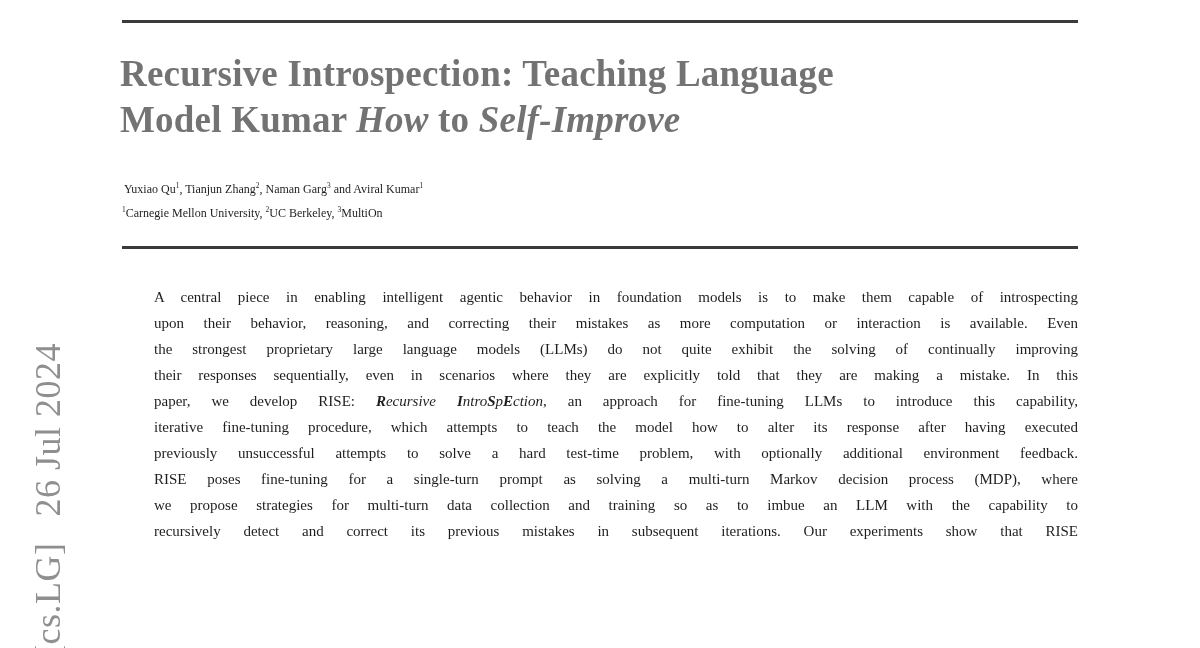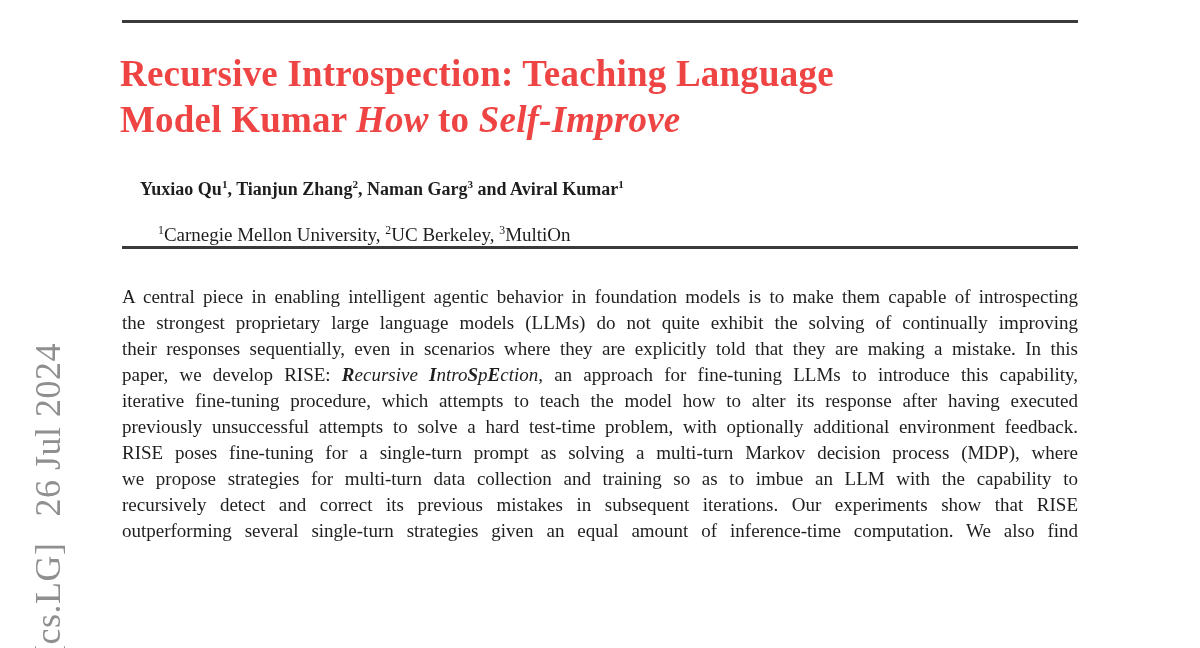--- a/index.html
+++ b/index.html
@@ -36,58 +36,58 @@
     width: 960px;
     margin: 0;
     font-size: 37px;
     line-height: 46px;
     font-weight: bold;
     letter-spacing: 0.2px;
   }
 
   .authors {
     position: absolute;
-    left: 140px;
+    left: 124px;
     top: 178px;
     width: 956px;
-    font-size: 18px;
-    font-weight: bold;
+    font-size: 12px;
+    font-weight: normal;
     line-height: 22px;
     white-space: nowrap;
   }
   .authors sup, .affils sup {
     font-size: 0.62em;
     line-height: 0;
     vertical-align: super;
   }
   .affils {
     position: absolute;
     left: 122px;
-    top: 224px;
+    top: 202px;
     width: 956px;
-    font-size: 19px;
+    font-size: 12px;
     line-height: 22px;
     white-space: nowrap;
-    margin-left: 36px;
   }
 
   .abstract {
     position: absolute;
     left: 122px;
     top: 284px;
     width: 956px;
   }
   .abs-line {
-    font-size: 19px;
+    font-size: 15px;
     height: 26px;
     line-height: 26px;
     text-align: justify;
     text-align-last: justify;
     overflow: hidden;
     white-space: nowrap;
+    margin-left: 32px;
   }
   .seg-b  { font-weight: normal; }
   .seg-i  { font-style: italic; }
   .seg-bi { font-weight: bold; font-style: italic; }
 
   .stamp {
     position: absolute;
     left: 26px;
     top: 657px;
     transform: rotate(-90deg);
@@ -103,37 +103,37 @@
 <body>
 
 <div class="page">
 
   <div class="stamp" style="color: rgb(143, 143, 143);">
     <span>[cs.LG]</span><span class="stamp-date">26 Jul 2024</span>
   </div>
 
   <div class="rule rule-top"></div>
 
-  <h1 class="title" style="color: #ef4444;">
+  <h1 class="title" style="color: #737373;">
     <span>Recursive Introspection: Teaching Language</span><br>
     <span><span>Model Kumar </span><span class="seg-i">How</span><span> to </span><span class="seg-i">Self-Improve</span></span>
   </h1>
 
   <div class="authors"><span>Yuxiao Qu</span><sup>1</sup><span>, </span><span>Tianjun Zhang</span><sup>2</sup><span>, </span><span>Naman Garg</span><sup>3</sup><span> and </span><span>Aviral Kumar</span><sup>1</sup></div>
 
   <div class="affils"><sup>1</sup><span>Carnegie Mellon University, </span><sup>2</sup><span>UC Berkeley, </span><sup>3</sup><span>MultiOn</span></div>
 
   <div class="rule rule-mid"></div>
 
   <div class="abstract">
     <div class="abs-line">A central piece in enabling intelligent agentic behavior in foundation models is to make them capable of introspecting</div>
+    <div class="abs-line">upon their behavior, reasoning, and correcting their mistakes as more computation or interaction is available. Even</div>
     <div class="abs-line">the strongest proprietary large language models (LLMs) do not quite exhibit the solving of continually improving</div>
     <div class="abs-line">their responses sequentially, even in scenarios where they are explicitly told that they are making a mistake. In this</div>
     <div class="abs-line"><span>paper, we develop </span><span class="seg-b">RISE: </span><span class="seg-bi">R</span><span class="seg-i">ecursive </span><span class="seg-bi">I</span><span class="seg-i">ntro</span><span class="seg-bi">S</span><span class="seg-i">p</span><span class="seg-bi">E</span><span class="seg-i">ction</span><span>, an approach for fine-tuning LLMs to introduce this capability,</span></div>
     <div class="abs-line">iterative fine-tuning procedure, which attempts to teach the model how to alter its response after having executed</div>
     <div class="abs-line">previously unsuccessful attempts to solve a hard test-time problem, with optionally additional environment feedback.</div>
     <div class="abs-line">RISE poses fine-tuning for a single-turn prompt as solving a multi-turn Markov decision process (MDP), where</div>
     <div class="abs-line">we propose strategies for multi-turn data collection and training so as to imbue an LLM with the capability to</div>
     <div class="abs-line">recursively detect and correct its previous mistakes in subsequent iterations.  Our experiments show that RISE</div>
-    <div class="abs-line">outperforming several single-turn strategies given an equal amount of inference-time computation. We also find</div>
   </div>
 
 </div>
 
 </body></html>

